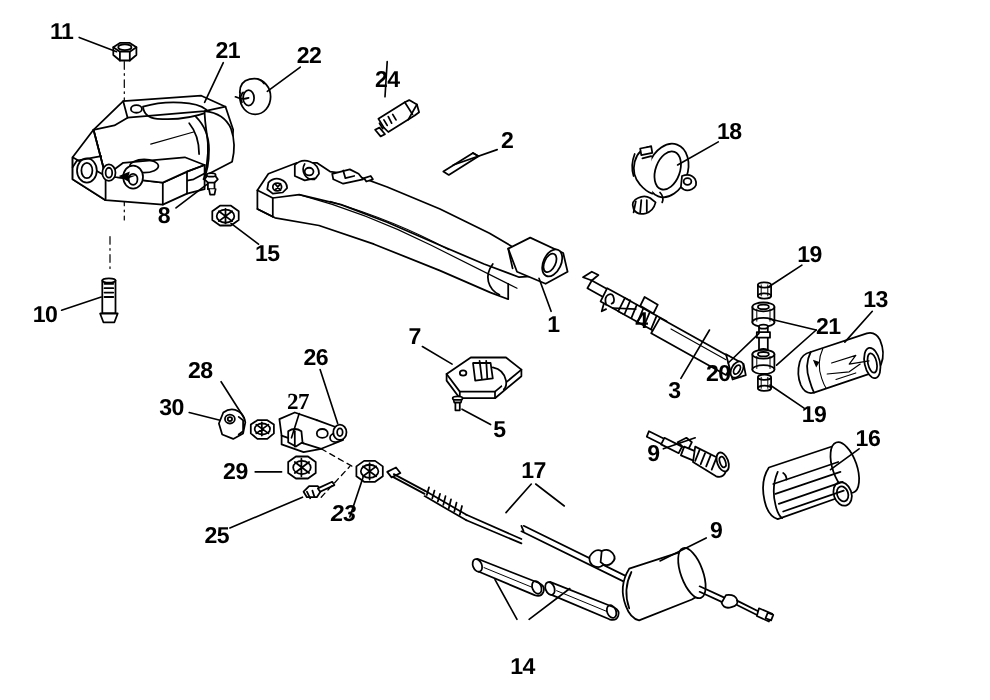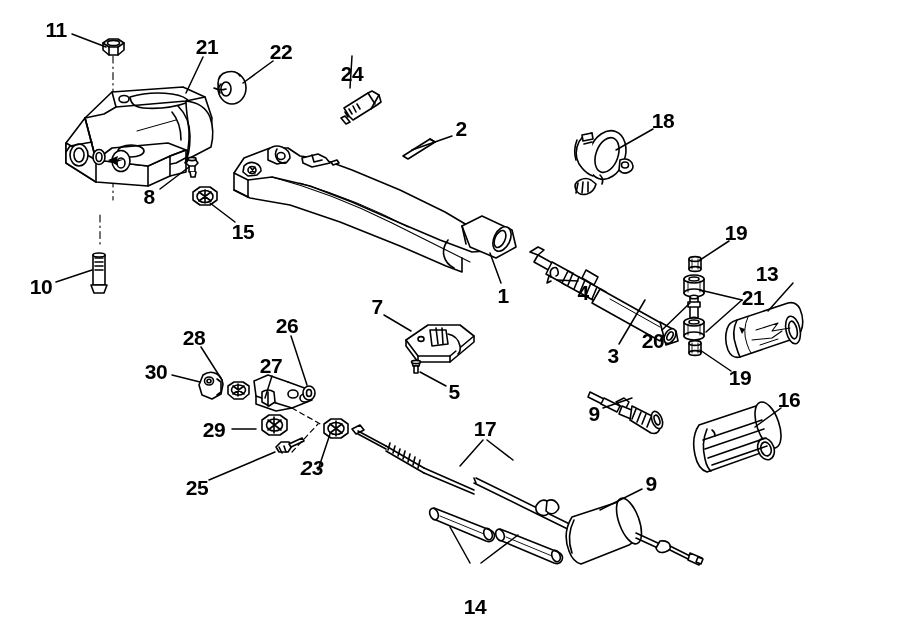--- a/index.html
+++ b/index.html
@@ -424,29 +424,29 @@
   <div class="callout" style="left:149px; top:196px;">8</div>
   <div class="callout" style="left:243px; top:231px;">15</div>
   <div class="callout" style="left:41px;  top:286px;">10</div>
   <div class="callout" style="left:503px; top:295px;">1</div>
   <div class="callout" style="left:583px; top:292px;">4</div>
   <div class="callout" style="left:613px; top:355px;">3</div>
   <div class="callout" style="left:653px; top:340px;">20</div>
   <div class="callout" style="left:753px; top:297px;">21</div>
   <div class="callout" style="left:736px; top:232px;">19</div>
   <div class="callout" style="left:740px; top:377px;">19</div>
-  <div class="callout" style="left:767px; top:273px;">13</div>
+  <div class="callout" style="left:796px; top:273px;">13</div>
   <div class="callout" style="left:377px; top:306px;">7</div>
   <div class="callout" style="left:454px; top:391px;">5</div>
   <div class="callout" style="left:594px; top:413px;">9</div>
   <div class="callout" style="left:789px; top:399px;">16</div>
   <div class="callout" style="left:838px; top:423px;">6</div>
   <div class="callout" style="left:156px; top:371px;">30</div>
-  <div class="callout" style="left:194px; top:337px;">28</div>
-  <div class="callout" style="left:271px; top:365px;">27</div>
+  <div class="callout" style="left:182px; top:337px;">28</div>
+  <div class="callout" style="left:271px; top:365px;font-family:Liberation Serif, serif;">27</div>
   <div class="callout" style="left:287px; top:325px;">26</div>
   <div class="callout" style="left:214px; top:429px;">29</div>
   <div class="callout" style="left:197px; top:487px;">25</div>
   <div class="callout" style="left:312px; top:467px;font-style:italic;">23</div>
   <div class="callout" style="left:485px; top:428px;">17</div>
   <div class="callout" style="left:651px; top:483px;">9</div>
   <div class="callout" style="left:475px; top:574px;margin-top:32px;">14</div>
 
 </div>
 

